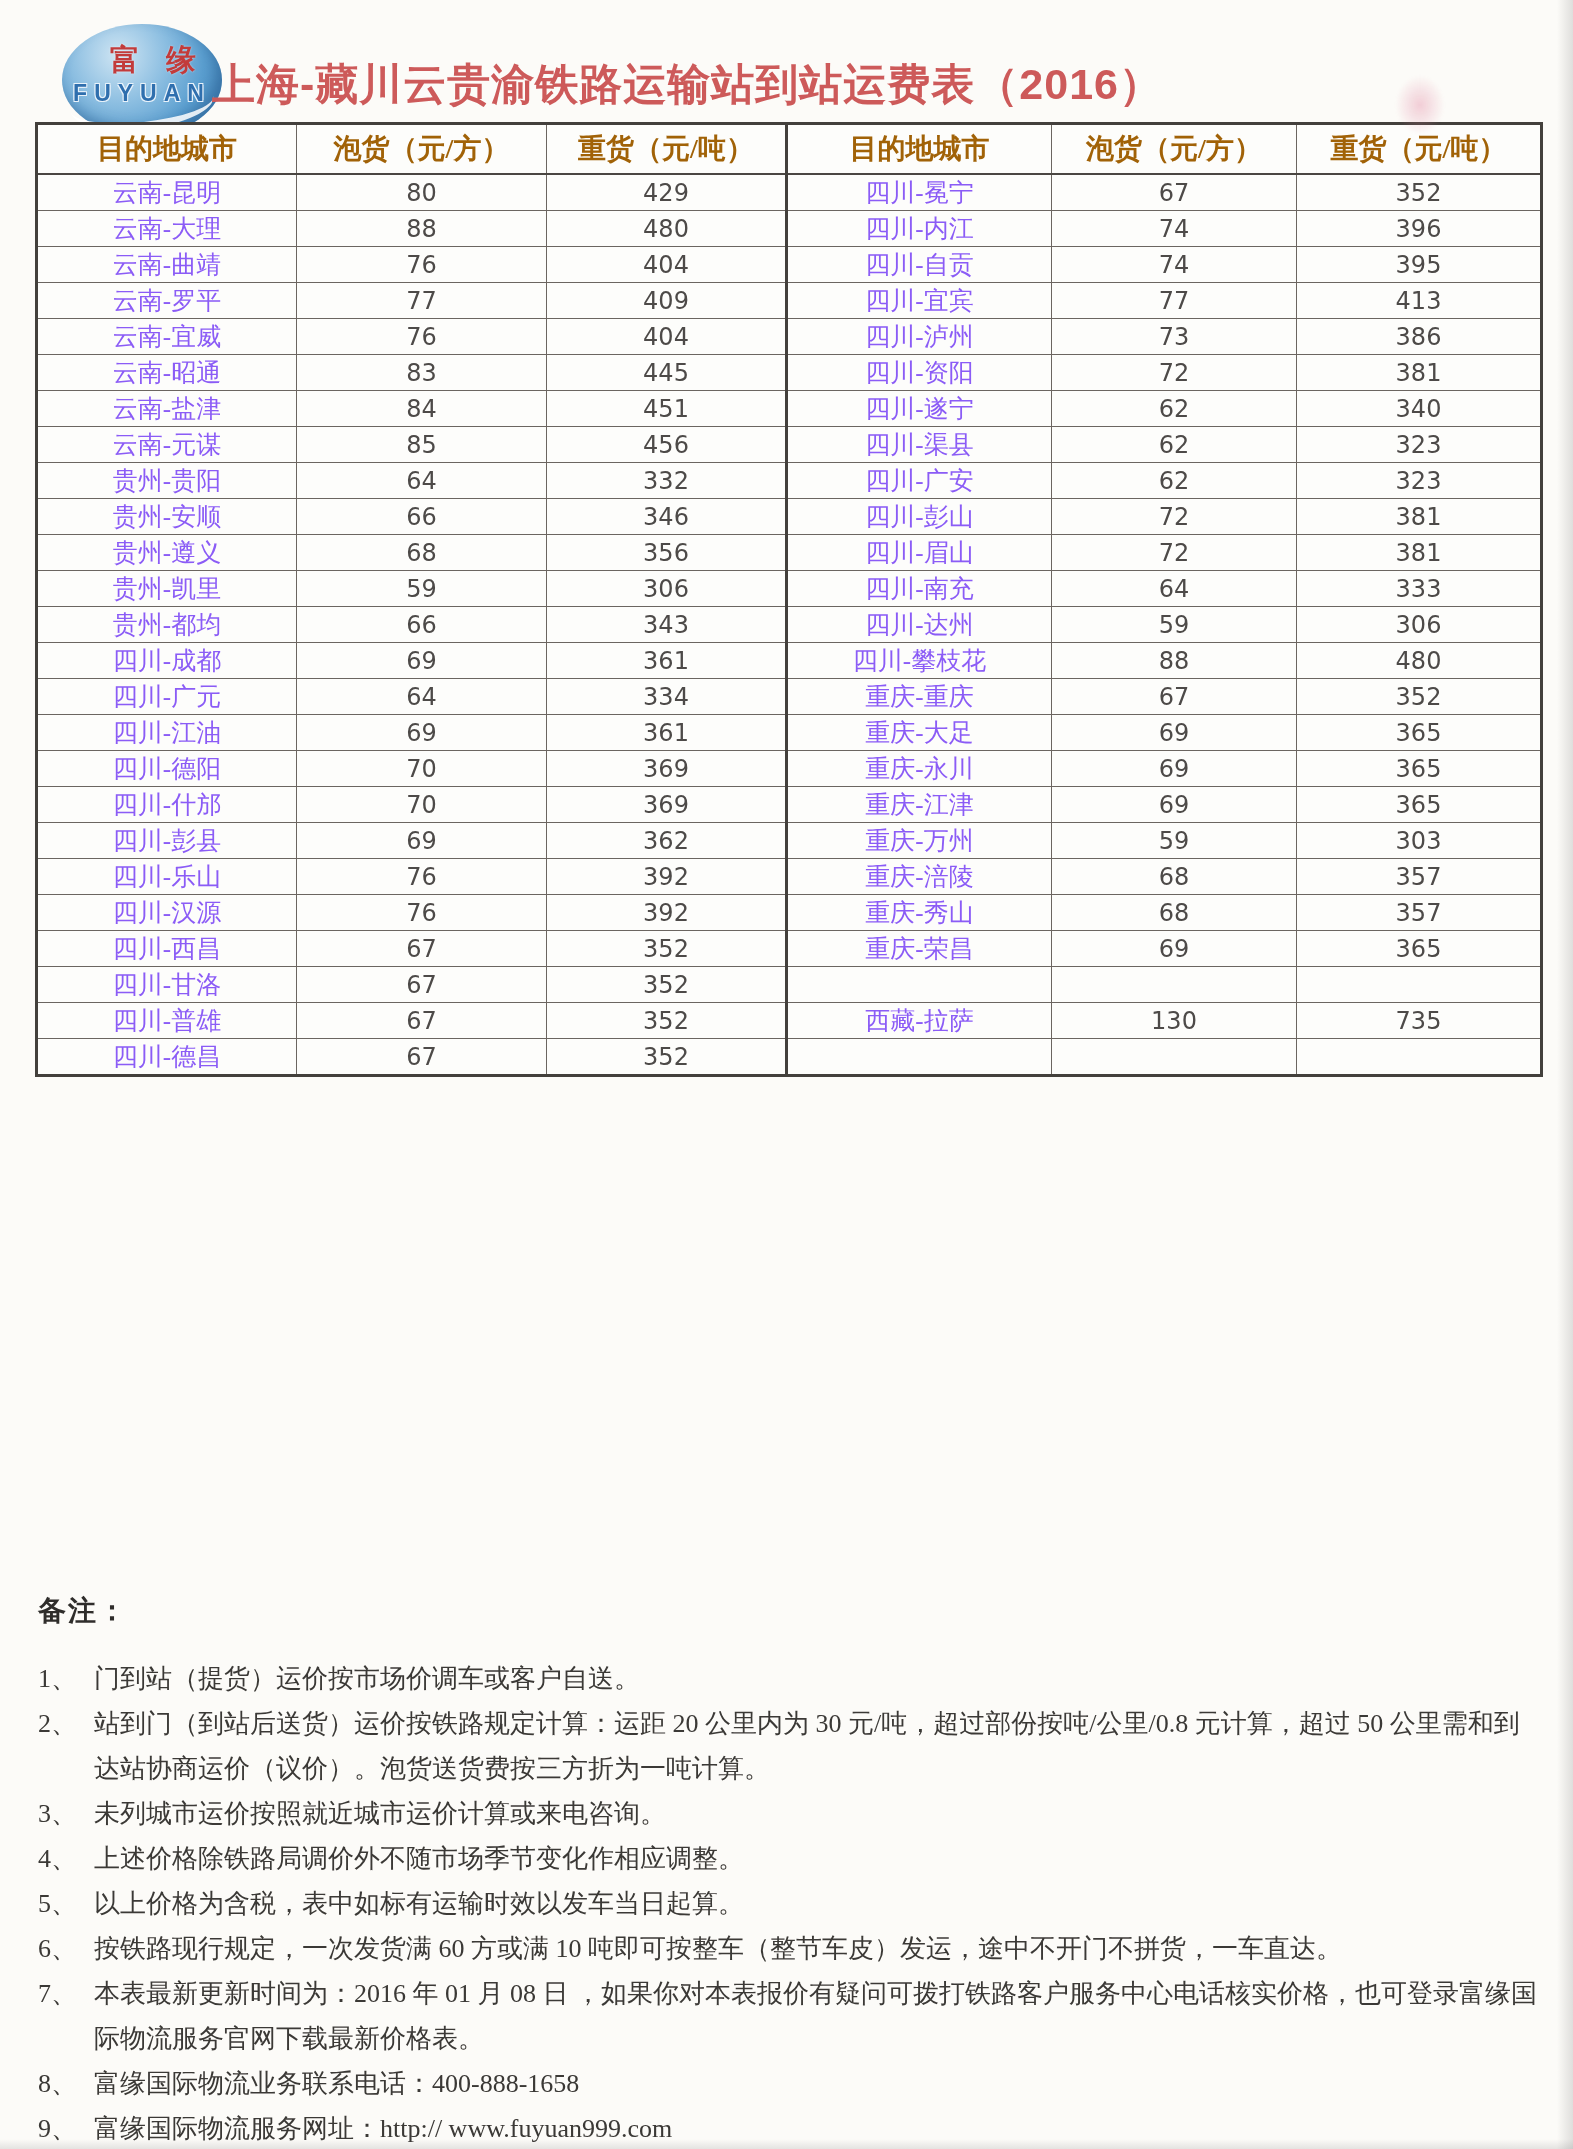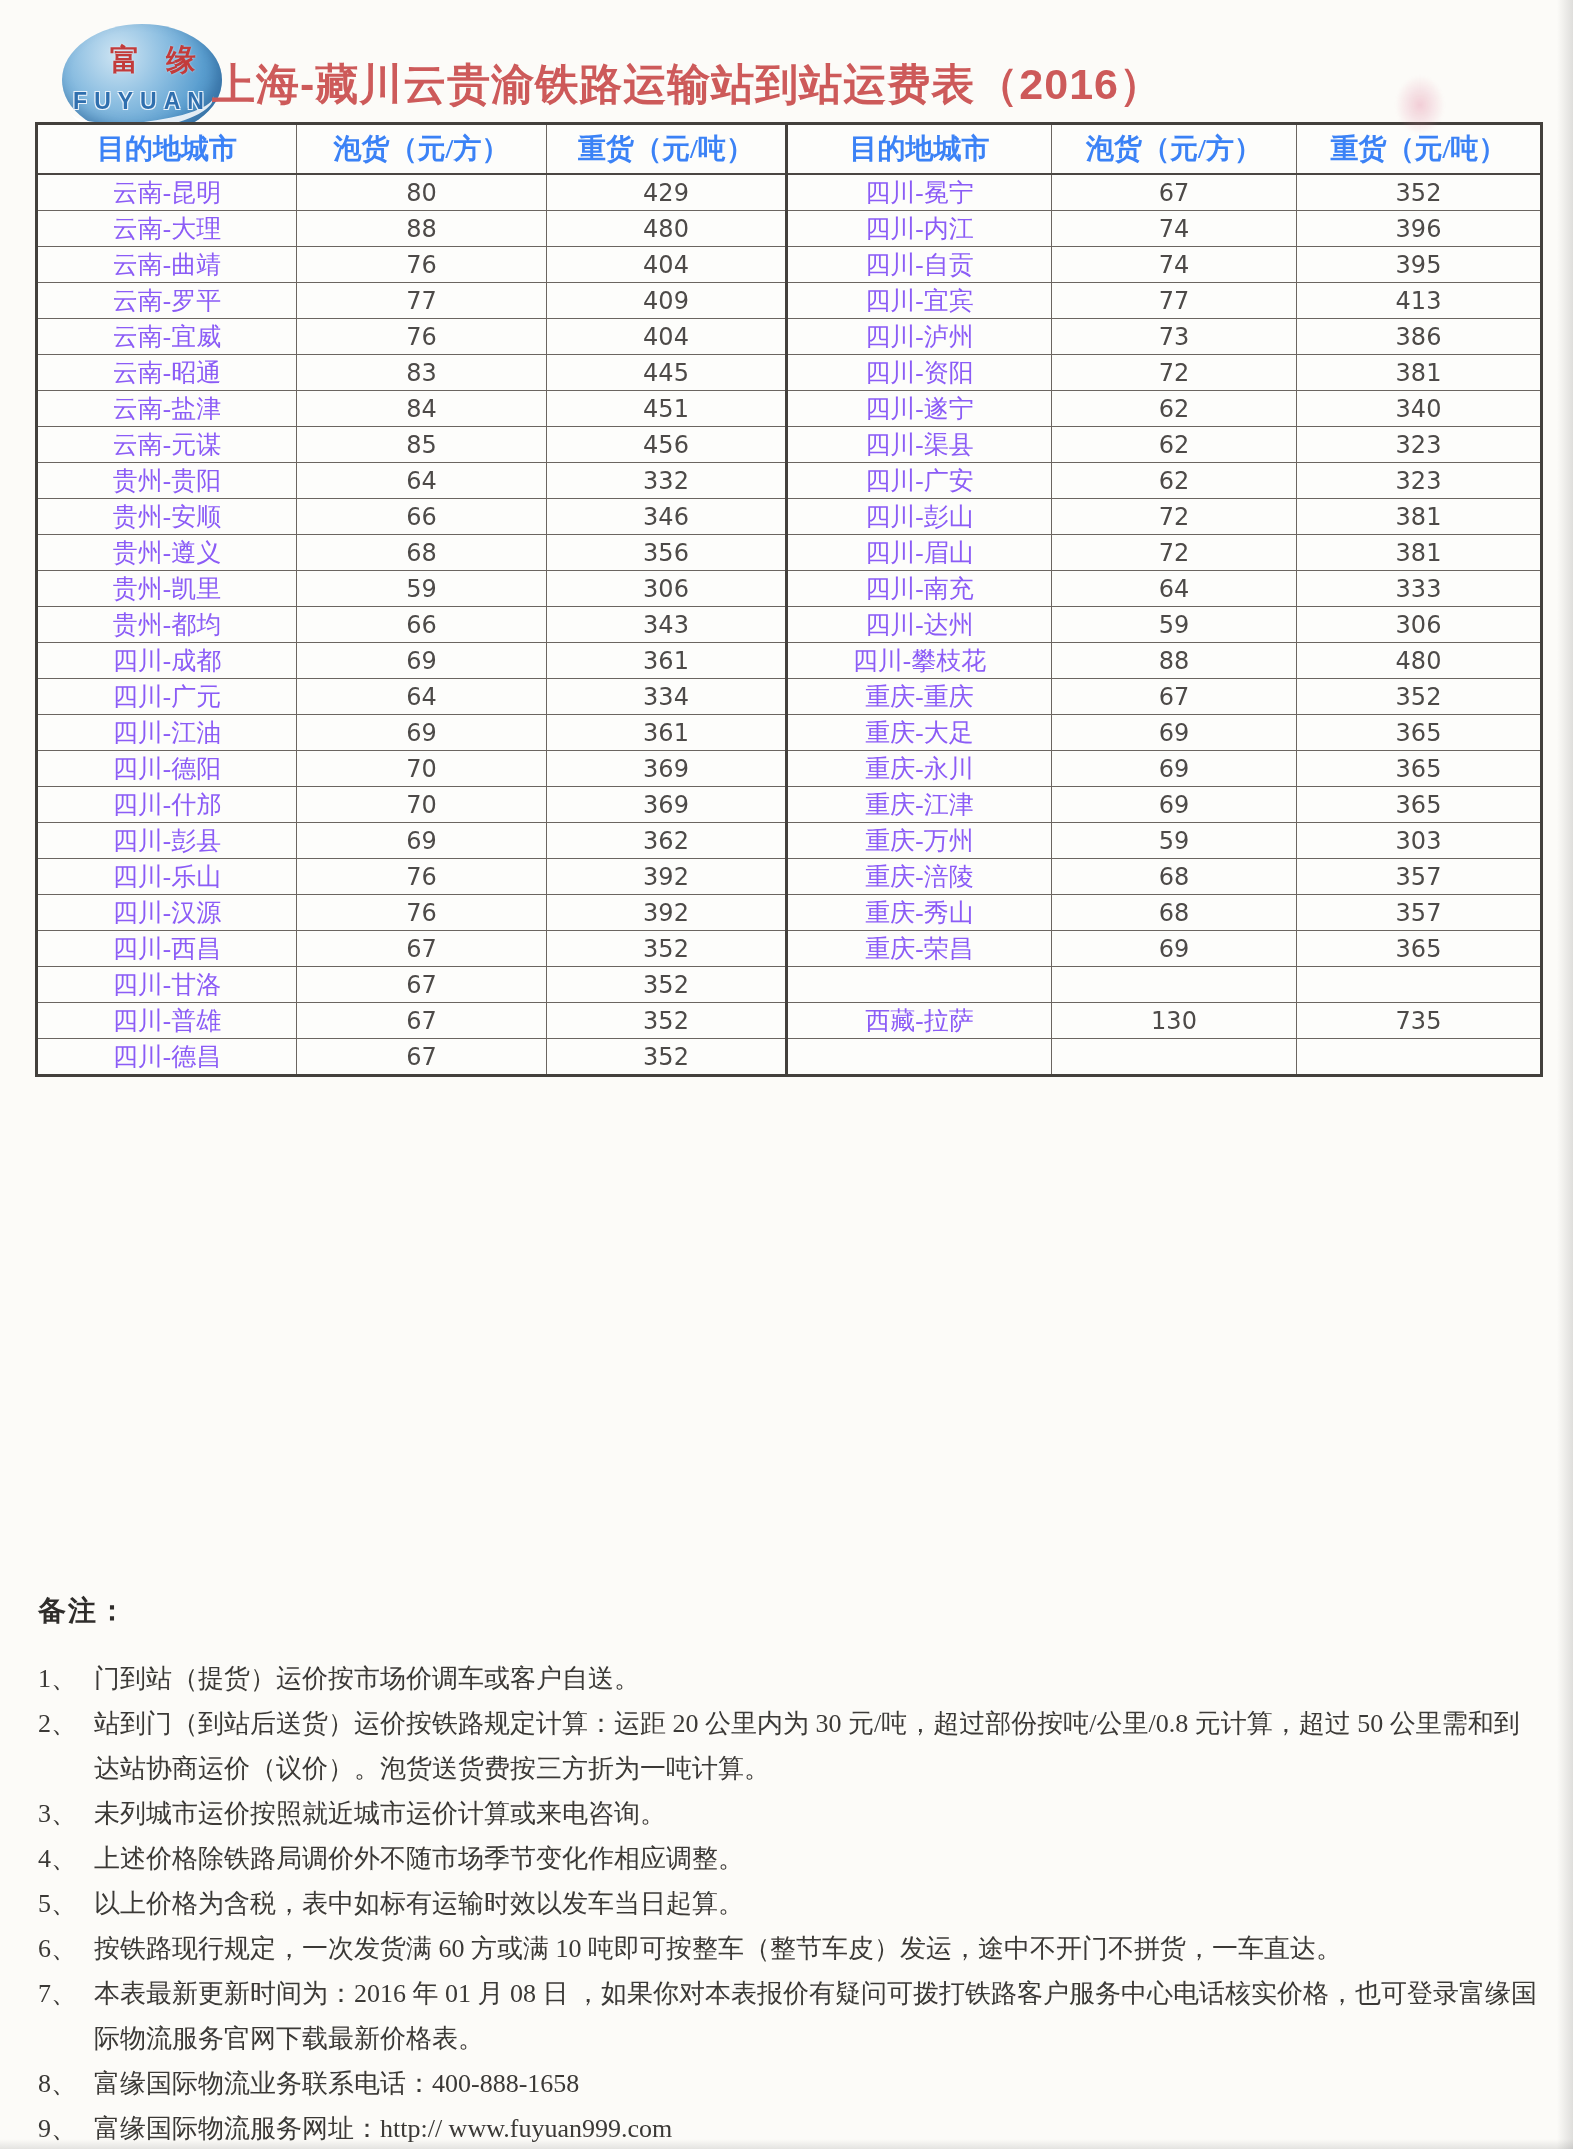--- a/index.html
+++ b/index.html
@@ -25,33 +25,33 @@
     background:radial-gradient(circle at 35% 28%,#cfe5f3 0%,#8fc0e2 35%,#5b9fd0 65%,#3d7fb5 100%);
     box-shadow:inset -6px -8px 14px rgba(30,80,130,.45);}
   .globe-swirl{position:absolute;left:8px;top:54px;width:144px;height:44px;
     border-bottom:7px solid rgba(255,255,255,.85);border-radius:50%;transform:rotate(-6deg);}
   .logo-cn{position:absolute;left:11px;top:16px;width:100%;text-align:center;
     color:#c23b3b;font-size:30px;font-weight:bold;letter-spacing:26px;text-indent:26px;
     text-shadow:0 0 2px rgba(255,255,255,.6);}
   .logo-en{position:absolute;left:0;top:56px;width:100%;text-align:center;
     color:#2f6fae;font-family:"Liberation Sans",sans-serif;font-weight:bold;
     font-size:23px;letter-spacing:7px;
-    text-shadow:-1px -1px 0 #e8f2fa,1px -1px 0 #e8f2fa,-1px 1px 0 #e8f2fa,1px 1px 0 #e8f2fa;margin-top:8px;}
+    text-shadow:-1px -1px 0 #e8f2fa,1px -1px 0 #e8f2fa,-1px 1px 0 #e8f2fa,1px 1px 0 #e8f2fa;}
   .page-title{position:absolute;left:212px;top:56px;
     font-family:"Liberation Sans",sans-serif;
     font-size:43px;font-weight:bold;color:#cd5a5a;letter-spacing:1px;white-space:nowrap;}
 
   
   table.rates{position:absolute;left:35px;top:122px;width:1505px;
     border-collapse:collapse;table-layout:fixed;
     border:3px solid #43403c;background:#fdfdfb;}
   table.rates th,table.rates td{
     border:1px solid #6b6560;text-align:center;vertical-align:middle;
     overflow:hidden;white-space:nowrap;}
-  table.rates th{height:46px;font-size:28px;font-weight:bold;color:#3b82f6;
+  table.rates th{height:46px;font-size:28px;font-weight:bold;color:#a16207;
     border-bottom:2px solid #4a4642;}
   table.rates td{height:33px;}
   td.city{font-size:25px;font-weight:normal;color:#8b5cf6;}
   td.num{font-family:"DejaVu Sans","Liberation Sans",sans-serif;
     font-size:24px;color:#4d4a48;font-weight:500;}
   table.rates th:nth-child(3),table.rates td:nth-child(3){border-right:3px solid #43403c;}
 
   
   .notes{position:absolute;left:38px;top:1592px;width:1505px;}
   .notes-heading{font-size:28px;font-weight:bold;color:#2f2d2b;

